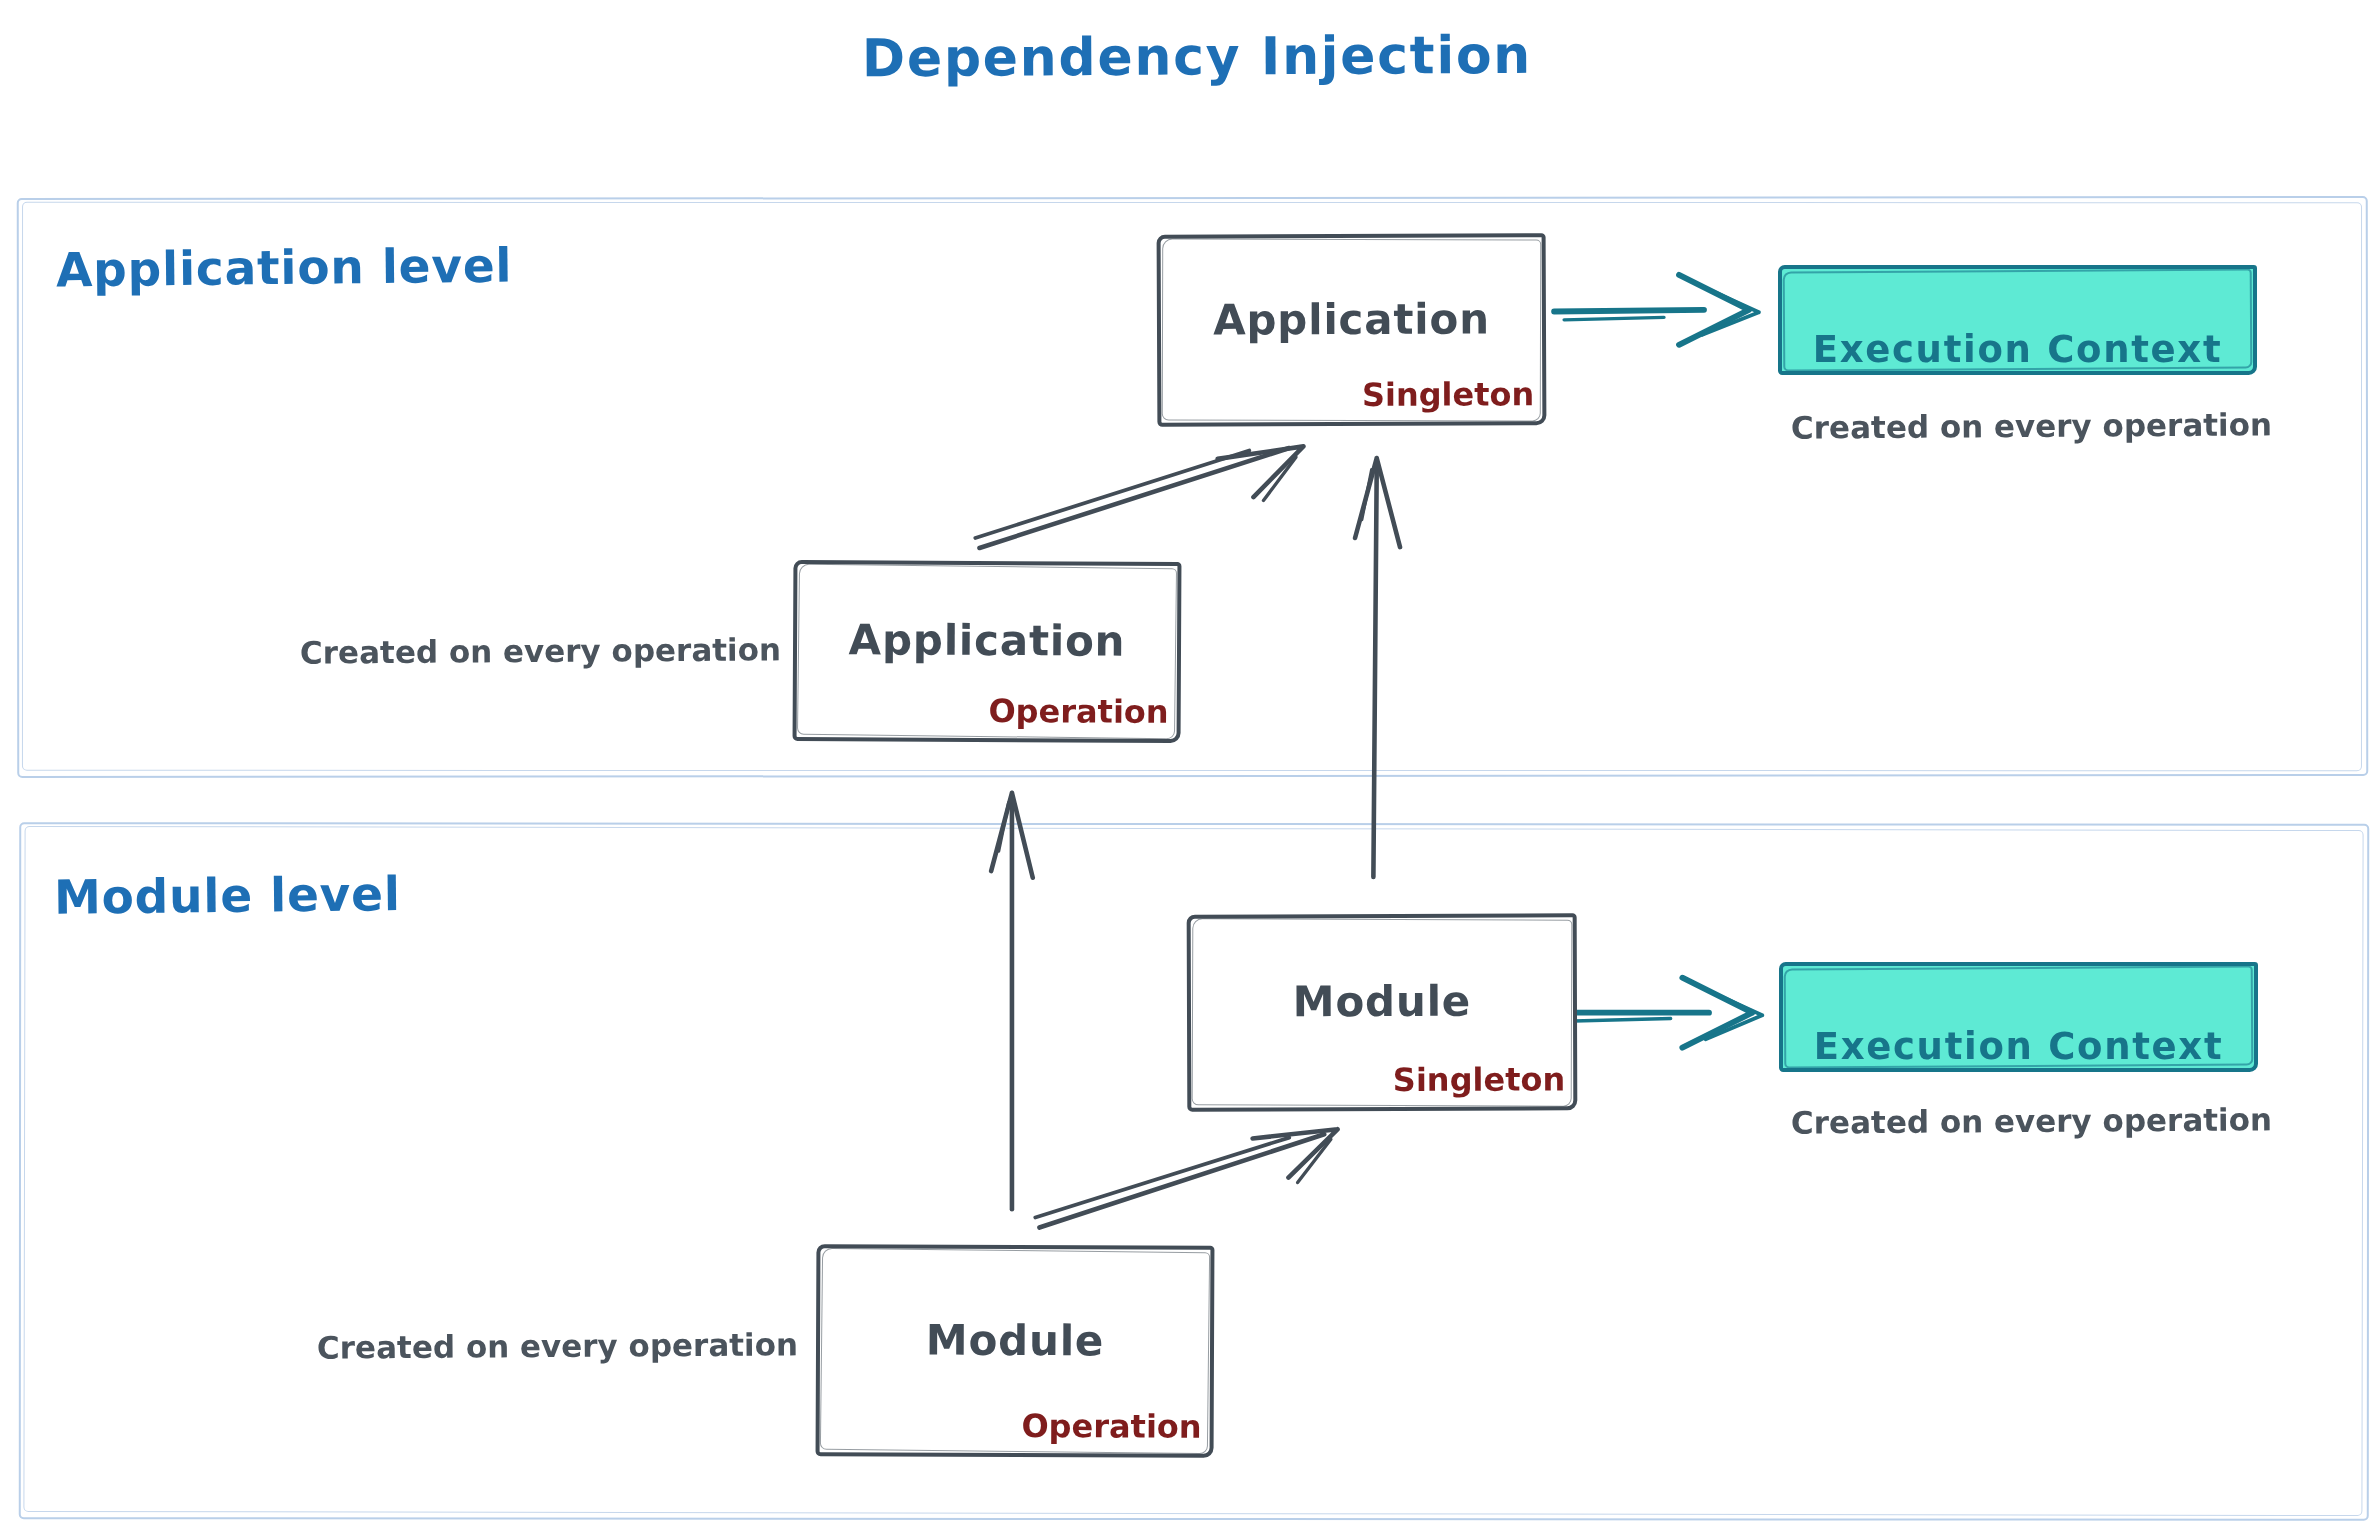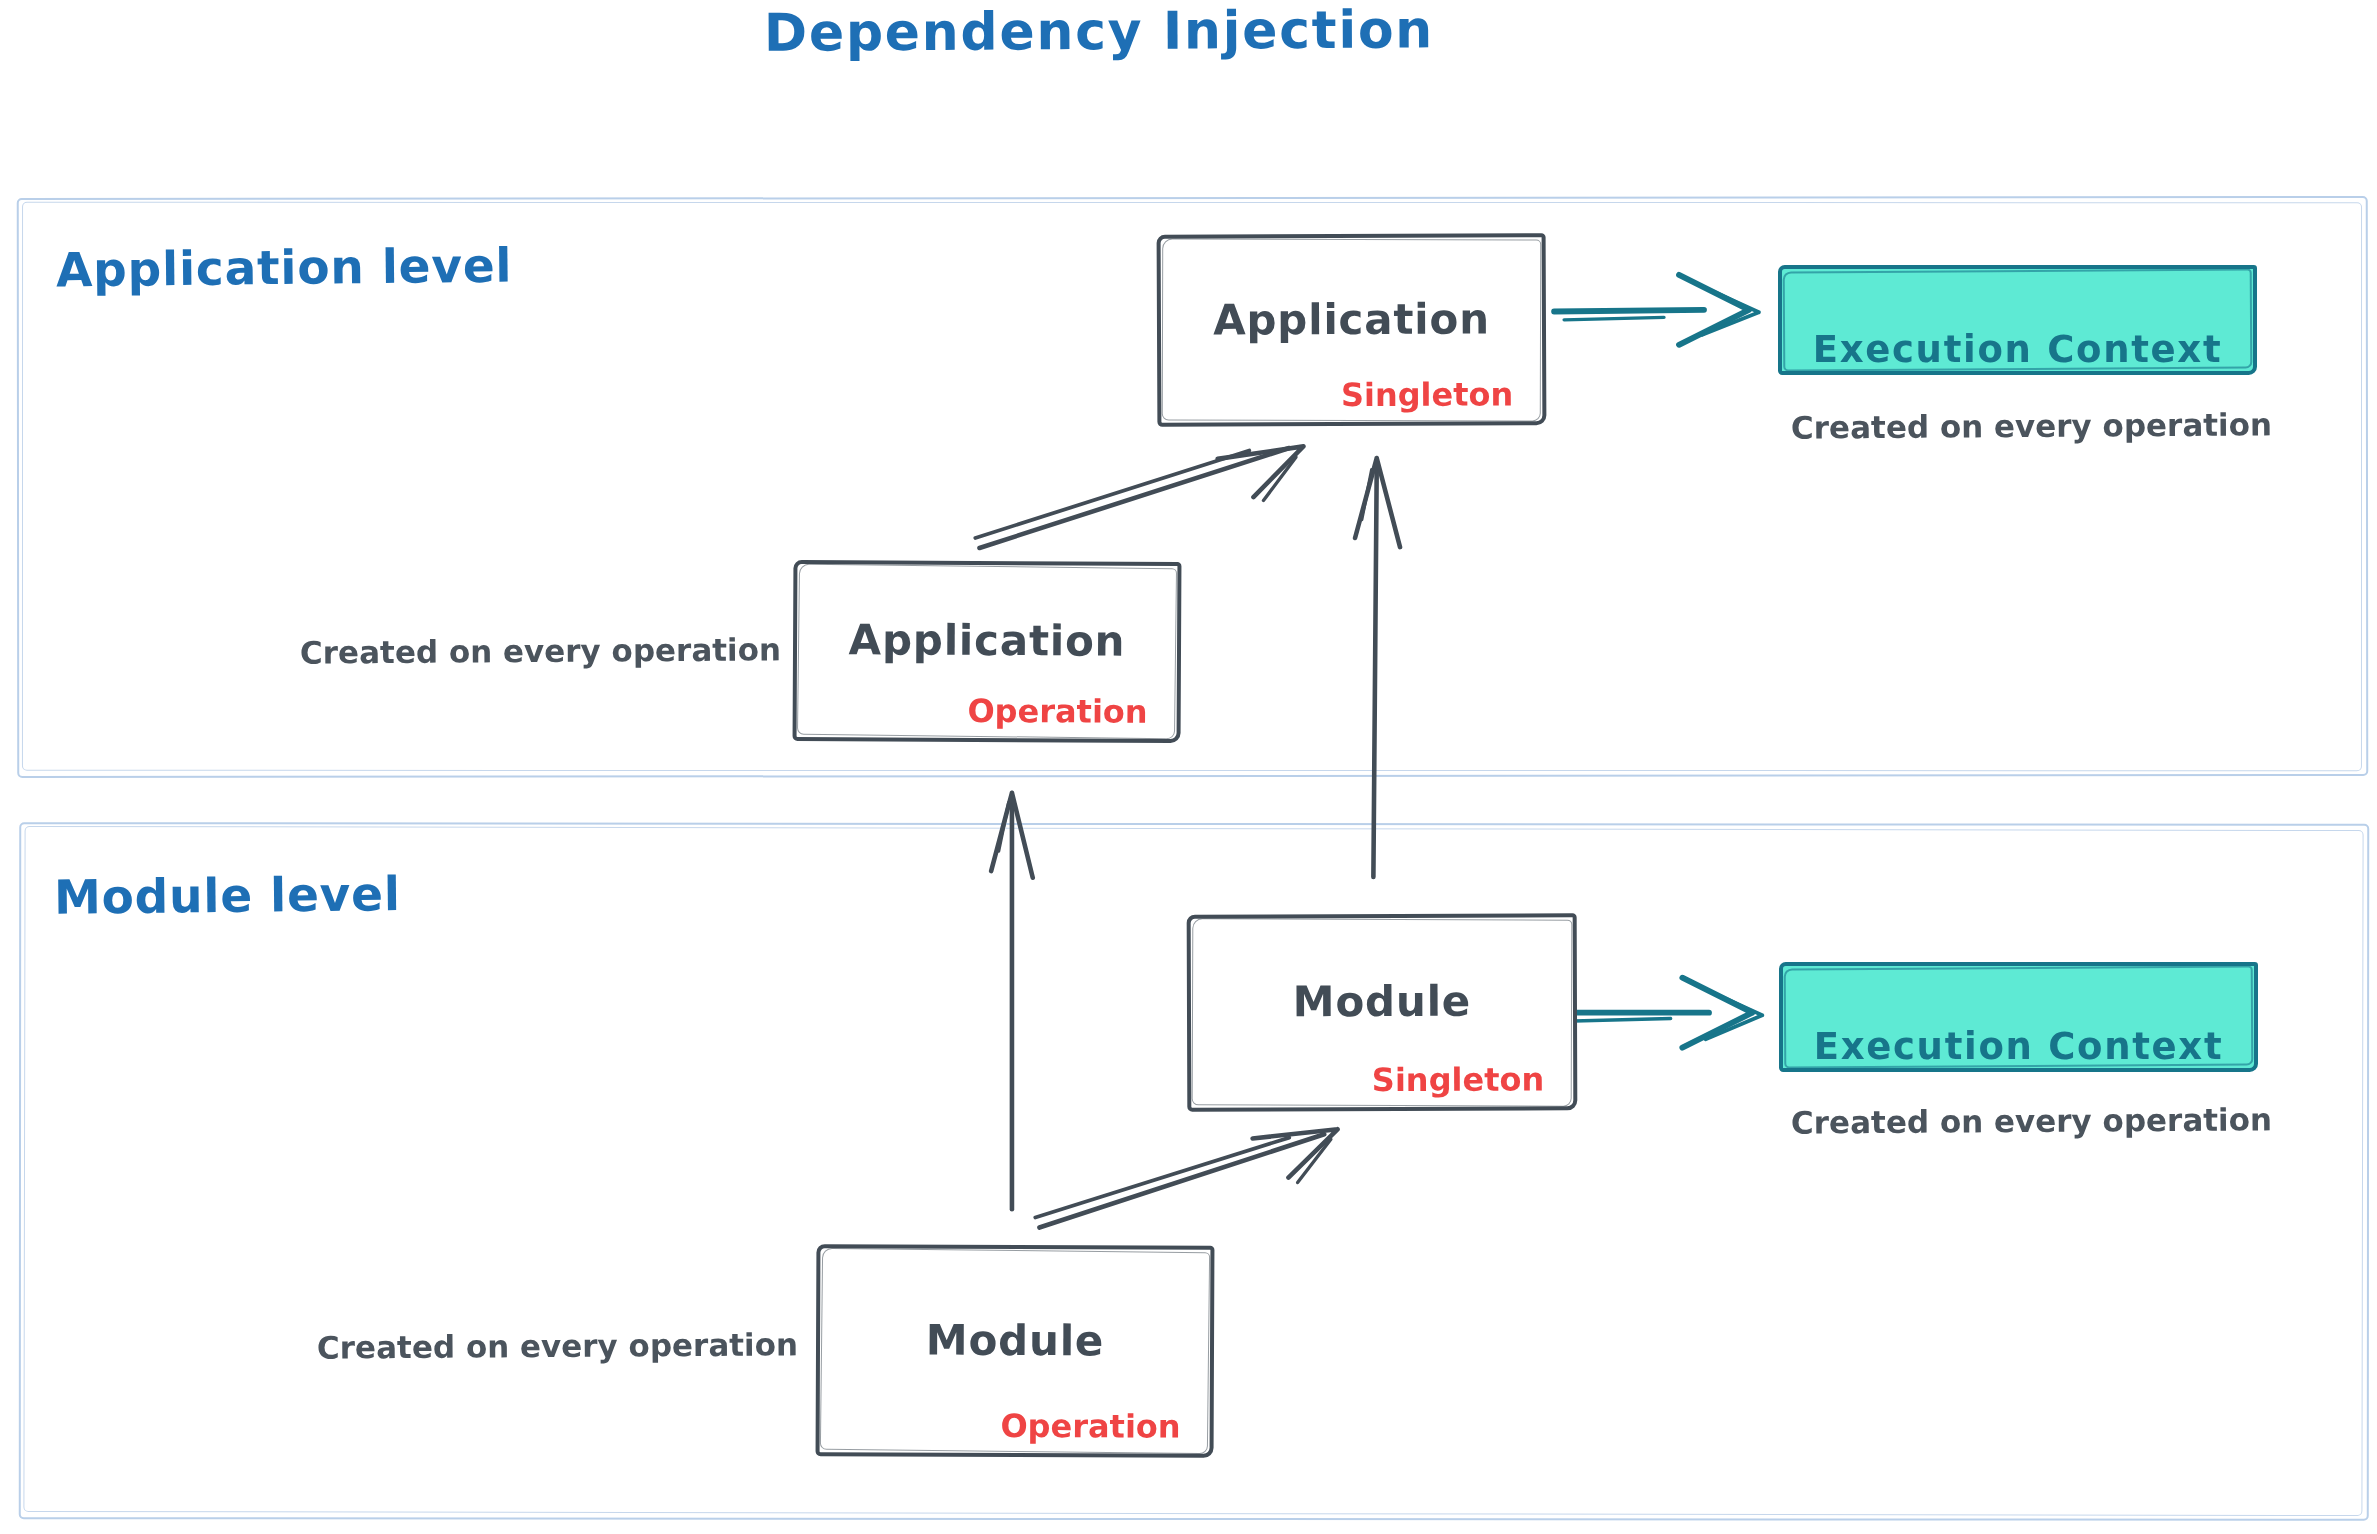--- a/index.html
+++ b/index.html
@@ -1,20 +1,20 @@
 <!DOCTYPE html>
 <html style="font-size:13.3px"><head>
 <meta charset="utf-8">
 <style>
   html,body{margin:0;padding:0;background:#ffffff;}
   body{font-family:"DejaVu Sans","Liberation Sans",sans-serif;}
   #canvas{position:relative;width:2377px;height:1534px;background:#ffffff;overflow:hidden;}
 
   
-  .header{position:absolute;left:666px;top:1px;width:866px;text-align:center;}
+  .header{position:absolute;left:666px;top:27px;width:866px;text-align:right;}
   .title{font-size:52px;font-weight:bold;color:#1e6fb5;letter-spacing:1.7px;transform:rotate(-0.3deg);}
   .subtitle{margin-top:25px;font-size:27.5px;font-weight:bold;color:#4a545c;letter-spacing:0.8px;}
 
   
   .panel{position:absolute;border:2.5px solid #b9cfe9;border-radius:5px;background:transparent;}
   .panel::after{content:"";position:absolute;inset:3.3px;border:1.3px solid #c6d7ec;border-radius:5px;
                 transform:rotate(0.06deg);pointer-events:none;}
   #app-panel{left:16.7px;top:197px;width:2347px;height:576px;transform:rotate(-0.05deg);}
   #module-panel{left:19px;top:823px;width:2346px;height:693px;transform:rotate(0.04deg);}
 
@@ -22,21 +22,21 @@
                transform:rotate(-0.6deg);white-space:nowrap;}
   #app-level-label{left:56px;top:240px;}
   #module-level-label{left:54px;top:868px;}
 
   
   .sbox{position:absolute;background:#ffffff;border:4.2px solid #424c56;border-radius:8.3px 4.2px 10px 5px;
         display:flex;align-items:center;justify-content:center;}
   .sbox::after{content:"";position:absolute;inset:0.8px;border:1.7px solid rgba(66,76,86,.55);
                border-radius:10px 5px 8.3px 6.7px;transform:rotate(0.4deg);pointer-events:none;}
   .sbox .bname{font-size:42px;font-weight:bold;color:#424c56;letter-spacing:0.8px;margin-bottom:21.7px;}
-  .sbox .btag{position:absolute;right:29px;bottom:8.3px;font-size:32px;font-weight:bold;color:#ef4444;}
+  .sbox .btag{position:absolute;right:8px;bottom:8.3px;font-size:32px;font-weight:bold;color:#7f1d1d;}
 
   #app-singleton{left:1157px;top:234px;width:381px;height:184px;transform:rotate(-0.25deg);}
   #app-operation{left:793px;top:561px;width:380px;height:173px;transform:rotate(0.3deg);}
   #module-singleton{left:1187px;top:914px;width:382px;height:189px;transform:rotate(-0.2deg);}
   #module-operation{left:816px;top:1245px;width:390px;height:204px;transform:rotate(0.25deg);}
 
   
   .ecbox{position:absolute;background:#5eead4;border:4.2px solid #17758a;border-radius:6.7px 3.3px 8.3px 4.2px;
          display:flex;align-items:flex-end;justify-content:center;}
   .ecbox::after{content:"";position:absolute;inset:0.8px;border:2.1px solid rgba(23,117,138,.6);

